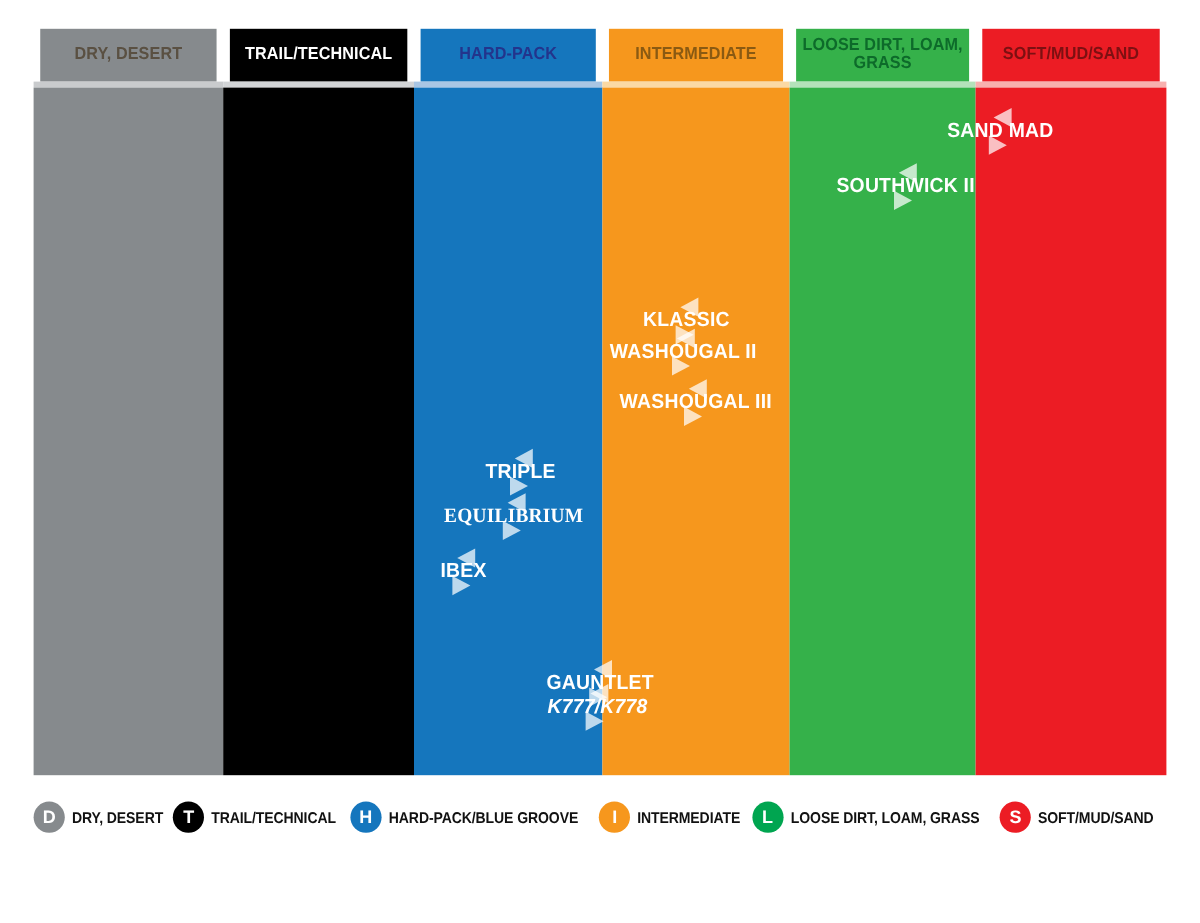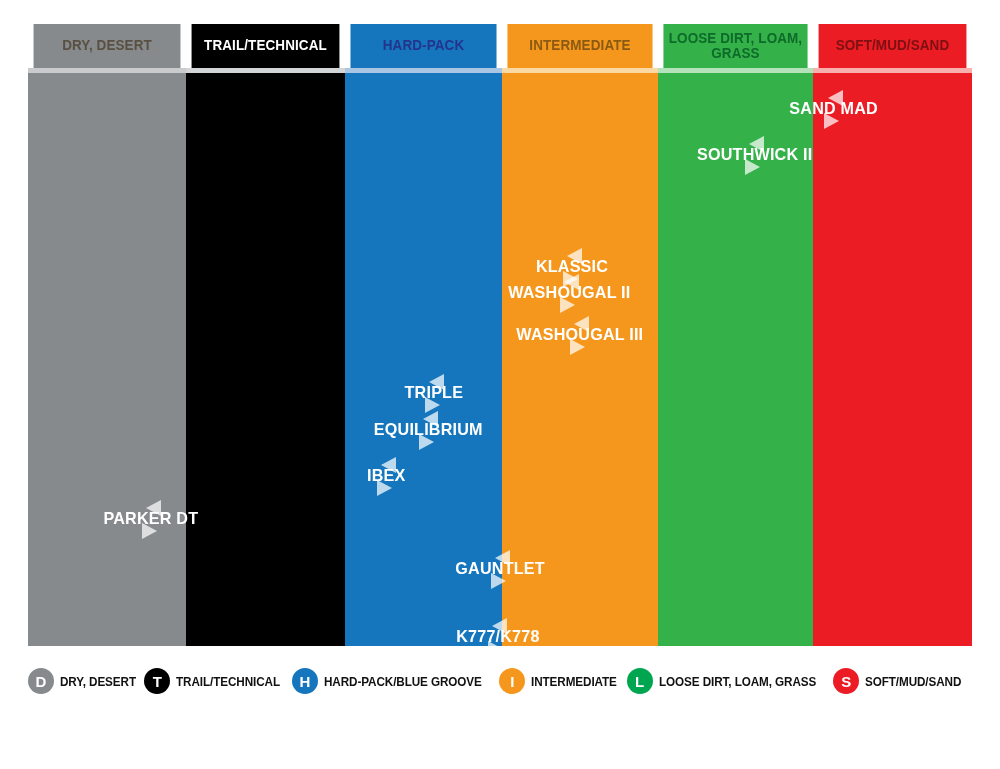--- a/index.html
+++ b/index.html
@@ -168,41 +168,36 @@
       <div class="row" style="left: 314px; width: 475px; top: 249px;">
         <div class="lshaft"></div>
         <div class="rowlabel">WASHOUGAL III</div>
         <div class="rshaft"></div>
       </div>
       <div class="row" style="left: 192px; width: 428px; top: 296px; margin-top: 11px;">
         <div class="lshaft"></div>
         <div class="rowlabel">TRIPLE</div>
         <div class="rshaft"></div>
       </div>
-      <div class="row" style="left: 154px; width: 492px; top: 344px;">
+      <div class="row" style="left: 154px; width: 492px; top: 344px; font-family: Liberation Serif, serif;">
         <div class="lshaft"></div>
         <div class="rowlabel">EQUILIBRIUM</div>
         <div class="rshaft"></div>
       </div>
       <div class="row" style="left: 153px; width: 411px; top: 390px;">
         <div class="lshaft"></div>
         <div class="rowlabel">IBEX</div>
         <div class="rshaft"></div>
       </div>
-      <div class="row" style="left: 24px; width: 198px; top: 433px;">
-        <div class="lshaft"></div>
-        <div class="rowlabel">PARKER DT</div>
-        <div class="rshaft"></div>
-      </div>
       <div class="row" style="left: 208px; width: 529px; top: 483px;">
         <div class="lshaft"></div>
         <div class="rowlabel">GAUNTLET</div>
         <div class="rshaft"></div>
       </div>
-      <div class="row" style="left: 202px; width: 535px; top: 551px;">
+      <div class="row" style="left: 202px; width: 535px; top: 503px; font-style: italic;">
         <div class="lshaft"></div>
         <div class="rowlabel">K777/K778</div>
         <div class="rshaft"></div>
       </div>
     </div>
   <div class="legend" id="legend">
       <div class="legend-item">
         <div class="legend-dot" style="background: rgb(134, 138, 141);">D</div>
         <div class="legend-text">DRY, DESERT</div>
       </div>

